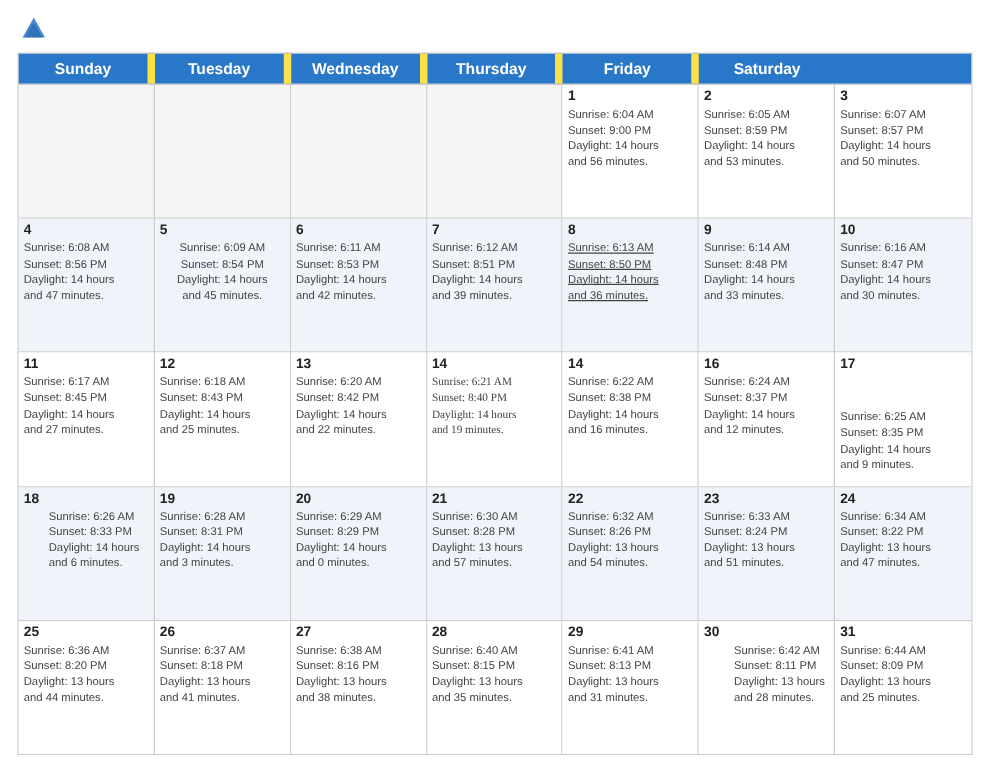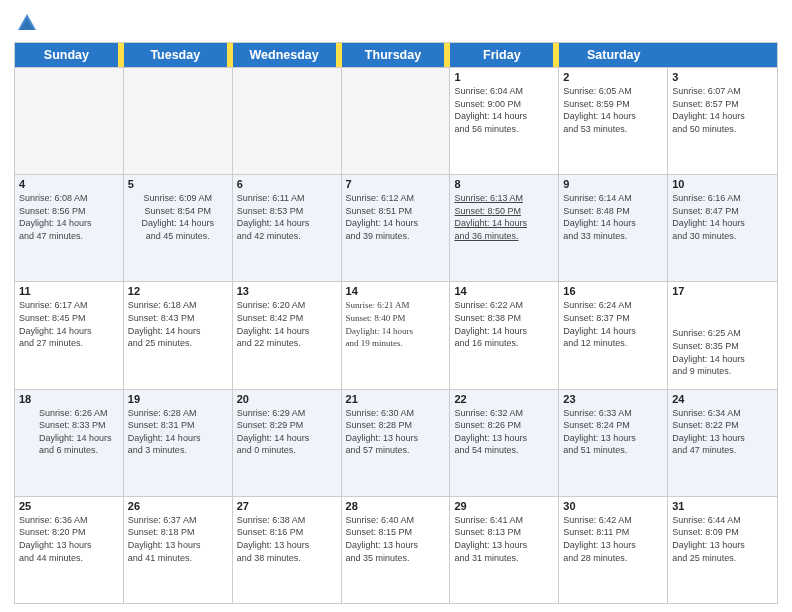--- a/index.html
+++ b/index.html
@@ -363,21 +363,21 @@
           </div>
           <div class="cal-cell">
             <div class="day-num">29</div>
             <div class="day-info" style="white-space: pre-line;">Sunrise: 6:41 AM
 Sunset: 8:13 PM
 Daylight: 13 hours
 and 31 minutes.</div>
           </div>
           <div class="cal-cell">
             <div class="day-num">30</div>
-            <div class="day-info" style="white-space: pre-line;">Sunrise: 6:42 AM
+            <div class="day-info" style="white-space: pre-line; margin-left: 24px;">Sunrise: 6:42 AM
 Sunset: 8:11 PM
 Daylight: 13 hours
 and 28 minutes.</div>
           </div>
           <div class="cal-cell">
             <div class="day-num">31</div>
             <div class="day-info" style="white-space: pre-line;">Sunrise: 6:44 AM
 Sunset: 8:09 PM
 Daylight: 13 hours
 and 25 minutes.</div>

